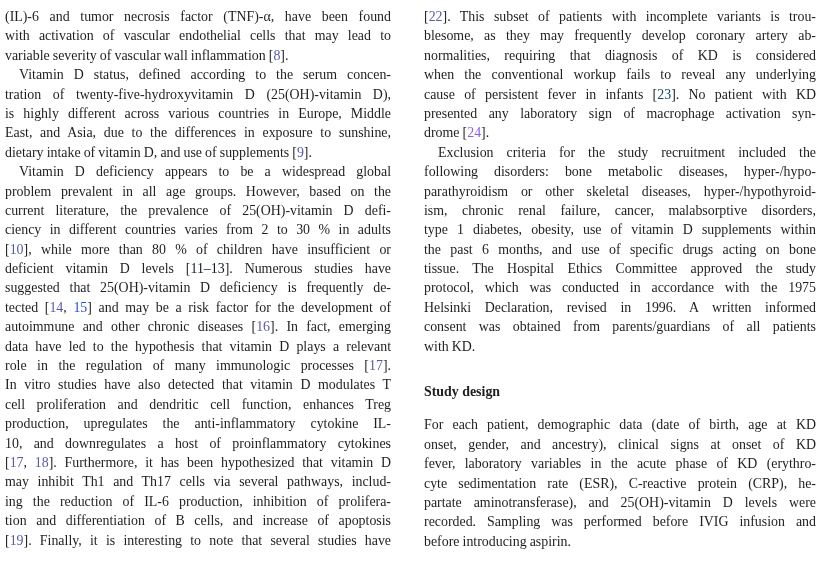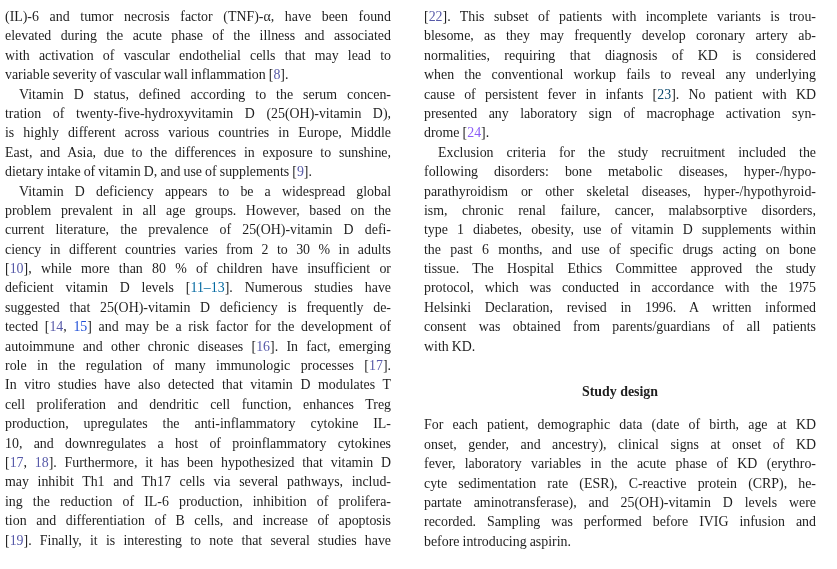--- a/index.html
+++ b/index.html
@@ -30,46 +30,45 @@
     word-spacing: -0.4px;
   }
   .line.last { text-align-last: left; }
   .line.indent { text-indent: 14px; }
   .heading {
     font-weight: bold;
     height: 19.4px;
     line-height: 19.4px;
     margin-top: 26px;
     margin-bottom: 14px;
-    text-align: center;
   }
 </style>
 </head>
 <body style="background: rgb(255, 255, 255);">
 
 <div class="page" style="color: rgb(30, 30, 30);">
   <div class="column column-left">
       <div class="line">(IL)-6 and tumor necrosis factor (TNF)-α, have been found</div>
-      <div class="line">elevated during the acute phase of the illness and associated</div>
       <div class="line">with activation of vascular endothelial cells that may lead to</div>
       <div class="line last">variable severity of vascular wall inflammation [<span class="cite" style="color:#5659a8">8</span>].</div>
       <div class="line indent">Vitamin D status, defined according to the serum concen-</div>
       <div class="line">tration of twenty-five-hydroxyvitamin D (25(OH)-vitamin D),</div>
       <div class="line">is highly different across various countries in Europe, Middle</div>
       <div class="line">East, and Asia, due to the differences in exposure to sunshine,</div>
       <div class="line last">dietary intake of vitamin D, and use of supplements [<span class="cite" style="color:#5659a8">9</span>].</div>
       <div class="line indent">Vitamin D deficiency appears to be a widespread global</div>
       <div class="line">problem prevalent in all age groups. However, based on the</div>
       <div class="line">current literature, the prevalence of 25(OH)-vitamin D defi-</div>
       <div class="line">ciency in different countries varies from 2 to 30 % in adults</div>
       <div class="line">[<span class="cite" style="color:#5659a8">10</span>], while more than 80 % of children have insufficient or</div>
-      <div class="line">deficient vitamin D levels [<span class="cite" style="color:#0369a1">11–13</span>]. Numerous studies have</div>
+      <div class="line">deficient vitamin D levels [<span class="cite" style="color:#0f172a">11–13</span>]. Numerous studies have</div>
       <div class="line">suggested that 25(OH)-vitamin D deficiency is frequently de-</div>
       <div class="line">tected [<span class="cite" style="color:#5659a8">14</span>, <span class="cite" style="color:#1d4ed8">15</span>] and may be a risk factor for the development of</div>
       <div class="line">autoimmune and other chronic diseases [<span class="cite" style="color:#5659a8">16</span>]. In fact, emerging</div>
+      <div class="line">data have led to the hypothesis that vitamin D plays a relevant</div>
       <div class="line">role in the regulation of many immunologic processes [<span class="cite" style="color:#5659a8">17</span>].</div>
       <div class="line">In vitro studies have also detected that vitamin D modulates T</div>
       <div class="line">cell proliferation and dendritic cell function, enhances Treg</div>
       <div class="line">production, upregulates the anti-inflammatory cytokine IL-</div>
       <div class="line">10, and downregulates a host of proinflammatory cytokines</div>
       <div class="line">[<span class="cite" style="color:#5659a8">17</span>, <span class="cite" style="color:#5659a8">18</span>]. Furthermore, it has been hypothesized that vitamin D</div>
       <div class="line">may inhibit Th1 and Th17 cells via several pathways, includ-</div>
       <div class="line">ing the reduction of IL-6 production, inhibition of prolifera-</div>
       <div class="line">tion and differentiation of B cells, and increase of apoptosis</div>
       <div class="line">[<span class="cite" style="color:#5659a8">19</span>]. Finally, it is interesting to note that several studies have</div>

